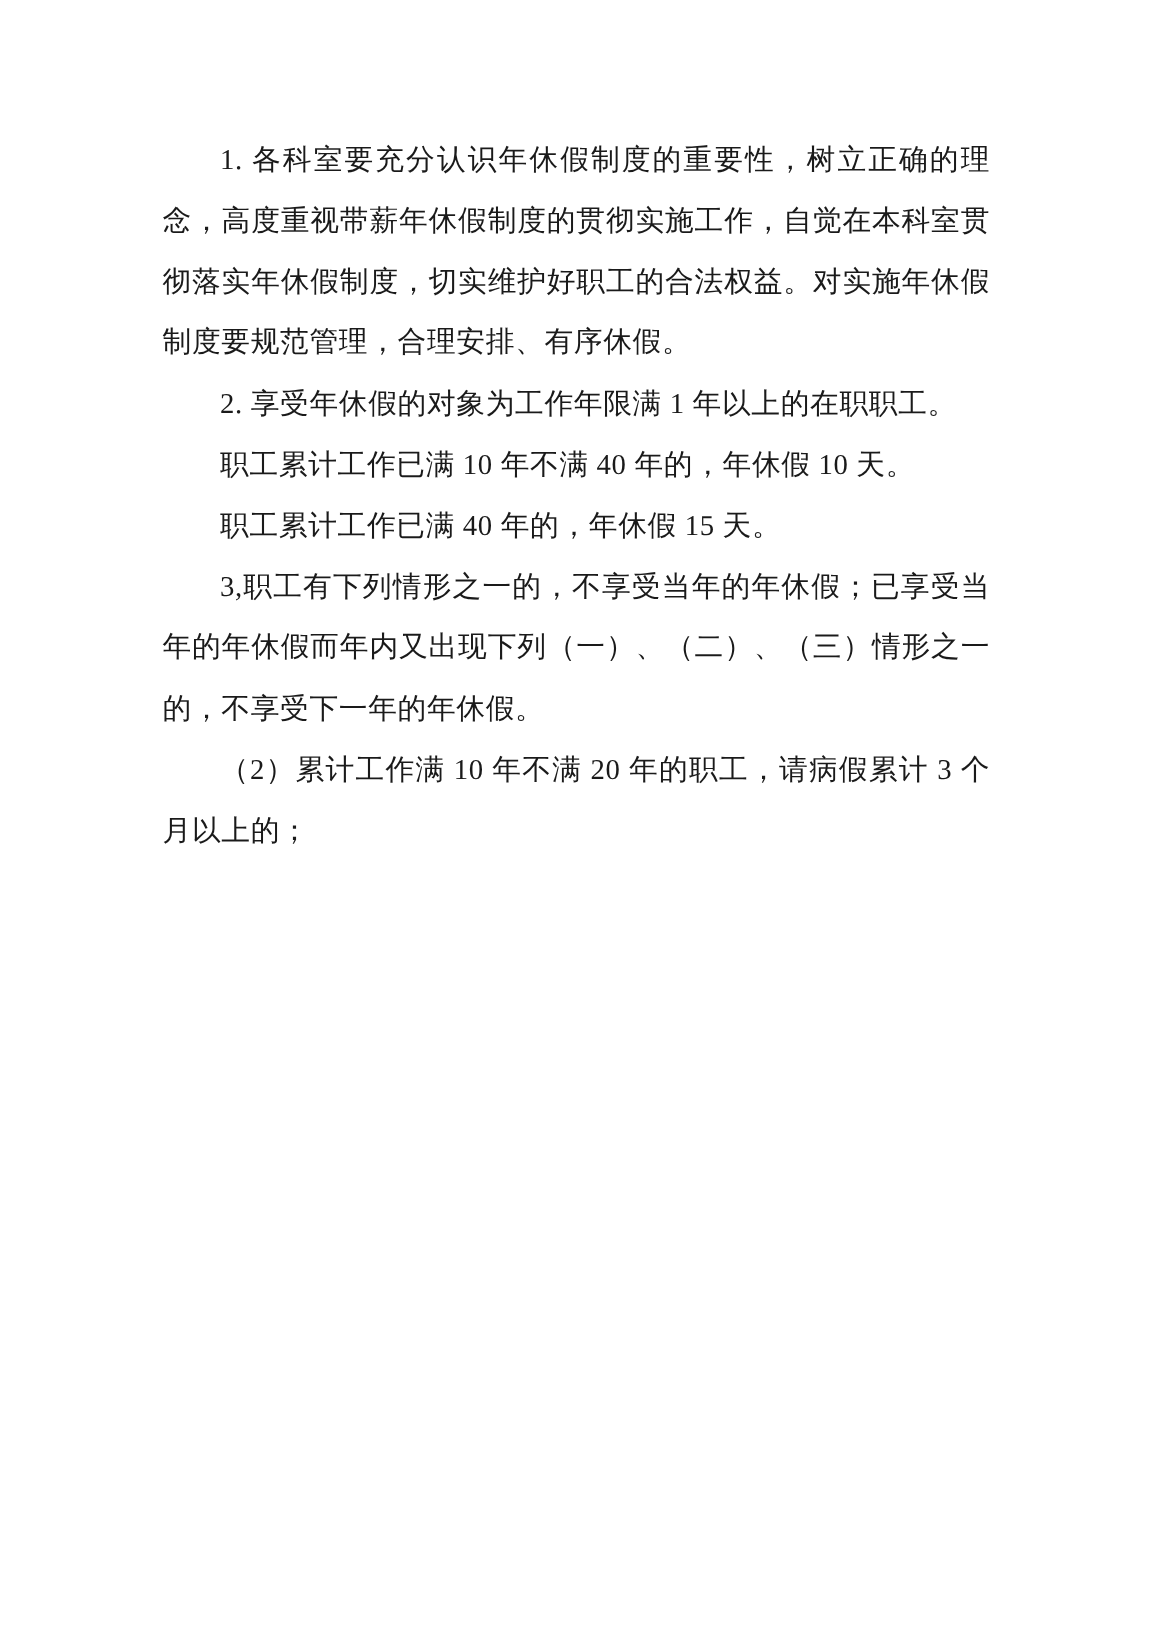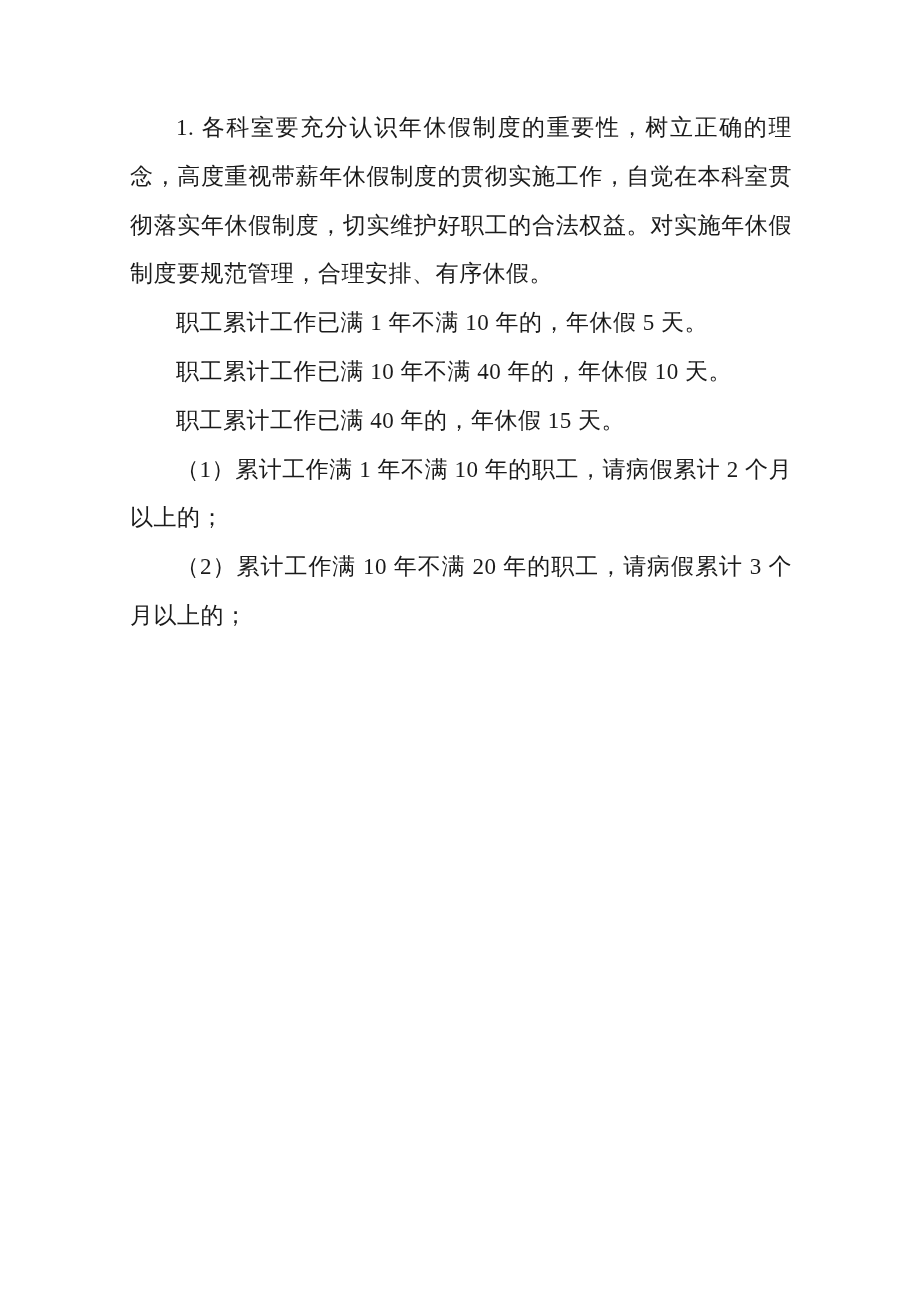--- a/index.html
+++ b/index.html
@@ -29,19 +29,19 @@
     letter-spacing: 0.5px;
     word-break: break-all;
   }
 </style>
 </head>
 <body>
 
 <div class="page">
   <div class="doc-body">
     <p>1. 各科室要充分认识年休假制度的重要性，树立正确的理念，高度重视带薪年休假制度的贯彻实施工作，自觉在本科室贯彻落实年休假制度，切实维护好职工的合法权益。对实施年休假制度要规范管理，合理安排、有序休假。</p>
-    <p>职工累计工作已满 1 年不满 10 年的，年休假 5 天。</p>
+    <p>2. 享受年休假的对象为工作年限满 1 年以上的在职职工。</p>
     <p>职工累计工作已满 10 年不满 40 年的，年休假 10 天。</p>
     <p>职工累计工作已满 40 年的，年休假 15 天。</p>
-    <p>（1）累计工作满 1 年不满 10 年的职工，请病假累计 2 个月以上的；</p>
+    <p>3,职工有下列情形之一的，不享受当年的年休假；已享受当年的年休假而年内又出现下列（一）、（二）、（三）情形之一的，不享受下一年的年休假。</p>
     <p>（2）累计工作满 10 年不满 20 年的职工，请病假累计 3 个月以上的；</p>
   </div>
 </div>
 
 </body></html>

